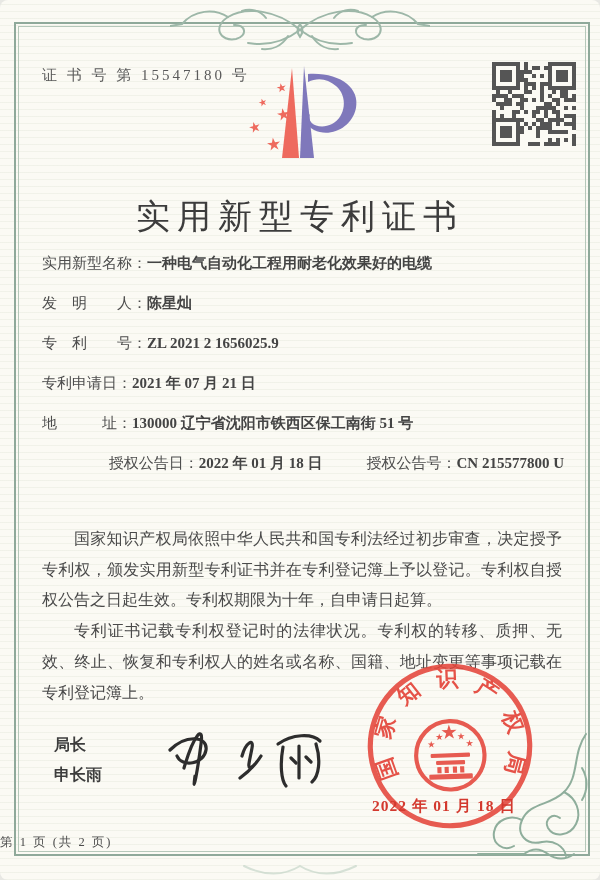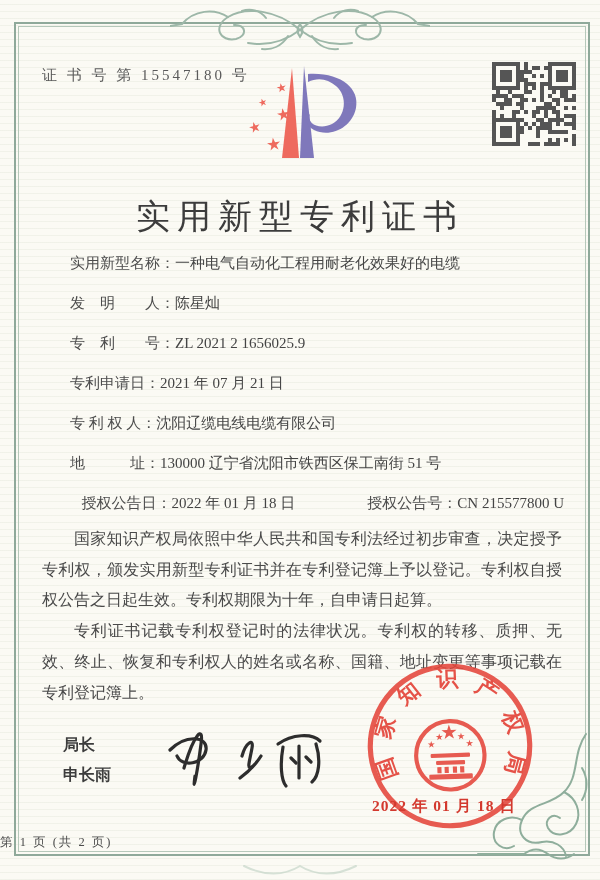--- a/index.html
+++ b/index.html
@@ -1,46 +1,46 @@
 <!DOCTYPE html>
 <html><head>
 <meta charset="utf-8">
 <style>
   html,body{margin:0;padding:0;background:#e8e8e4;}
   .page{
     position:relative;width:600px;height:880px;margin:0 auto;overflow:hidden;
     background:#fbfaf4;
     background-image:repeating-linear-gradient(0deg, rgba(214,220,204,0.28) 0 1px, transparent 1px 7px);
-    font-family:"Liberation Serif","DejaVu Serif",serif;color:#464646;
+    font-family:"Liberation Serif","DejaVu Serif",serif;color:#464646;border-radius:8px;
   }
   
   .frame{position:absolute;left:14px;top:22px;right:10px;bottom:24px;border:2px solid #8fa99a;pointer-events:none;}
   .frame-inner{position:absolute;inset:2px;border:1px solid #b6c8ba;}
   
   .orn{position:absolute;pointer-events:none;}
   .orn-top{left:170px;top:0px;}
   .orn-corner{right:4px;bottom:12px;}
   .orn-bottom{left:240px;bottom:0px;opacity:.55;}
   
   .cert-no{position:absolute;left:42px;top:66px;font-size:15px;letter-spacing:3px;color:#5a5a5a;}
   .logo{position:absolute;left:236px;top:58px;}
   .qr{position:absolute;left:492px;top:62px;}
   .title{position:absolute;left:0;right:0;top:194px;text-align:center;font-size:34px;letter-spacing:7px;color:#3c3c3c;font-weight:500;}
   
   .fields{position:absolute;left:42px;right:36px;top:250px;font-size:15px;}
   .field-row{height:40px;line-height:26px;white-space:nowrap;}
-  .f-label{color:#4c4c4c;margin-left:28px;}
-  .f-value{color:#444;}
+  .f-label{color:#4c4c4c;}
+  .f-value{color:#444;font-weight:bold;}
   .grant-row{height:40px;line-height:26px;white-space:nowrap;text-align:right;}
   .grant-gap{display:inline-block;width:44px;}
   
   .paras{position:absolute;left:42px;right:38px;top:524px;font-size:16px;line-height:1.92;color:#4a4a4a;text-align:justify;}
   .paras p{margin:0;text-indent:2em;}
   
-  .sig-block{position:absolute;left:63px;top:730px;font-family:Liberation Serif, serif;font-weight:700;font-size:16px;color:#3d3d3d;line-height:1.85;}
+  .sig-block{position:absolute;left:54px;top:730px;font-family:Liberation Serif, serif;font-weight:700;font-size:16px;color:#3d3d3d;line-height:1.85;}
   .sig-hand{position:absolute;left:150px;top:712px;}
   
   .seal{position:absolute;left:362px;top:658px;transform:rotate(-2deg);opacity:.93;}
   .seal-date{position:absolute;left:372px;top:796px;color:#d3392e;font-size:15.5px;font-weight:600;letter-spacing:1px;}
   
   .footer{position:absolute;left:0;right:0;top:834px;text-align:left;font-size:12.5px;letter-spacing:2px;color:#4c4c4c;}
 </style>
 </head>
 <body>
 
@@ -266,23 +266,20 @@
     <div class="field-row">
       <span class="f-label">发　明　　人：</span><span class="f-value">陈星灿</span>
     </div>
     <div class="field-row">
       <span class="f-label">专　利　　号：</span><span class="f-value">ZL 2021 2 1656025.9</span>
     </div>
     <div class="field-row">
       <span class="f-label">专利申请日：</span><span class="f-value">2021 年 07 月 21 日</span>
     </div>
     <div class="field-row">
-      <span class="f-label">专 利 权 人：</span><span class="f-value">沈阳辽缆电线电缆有限公司</span>
-    </div>
-    <div class="field-row">
       <span class="f-label">地　　　址：</span><span class="f-value">130000 辽宁省沈阳市铁西区保工南街 51 号</span>
     </div>
     <div class="grant-row">
       <span class="f-label">授权公告日：</span><span class="f-value">2022 年 01 月 18 日</span><span class="grant-gap"></span><span class="f-label">授权公告号：</span><span class="f-value">CN 215577800 U</span>
     </div>
   </div>
 
   <div class="paras">
     <p>国家知识产权局依照中华人民共和国专利法经过初步审查，决定授予专利权，颁发实用新型专利证书并在专利登记簿上予以登记。专利权自授权公告之日起生效。专利权期限为十年，自申请日起算。</p>
     <p>专利证书记载专利权登记时的法律状况。专利权的转移、质押、无效、终止、恢复和专利权人的姓名或名称、国籍、地址变更等事项记载在专利登记簿上。</p>

